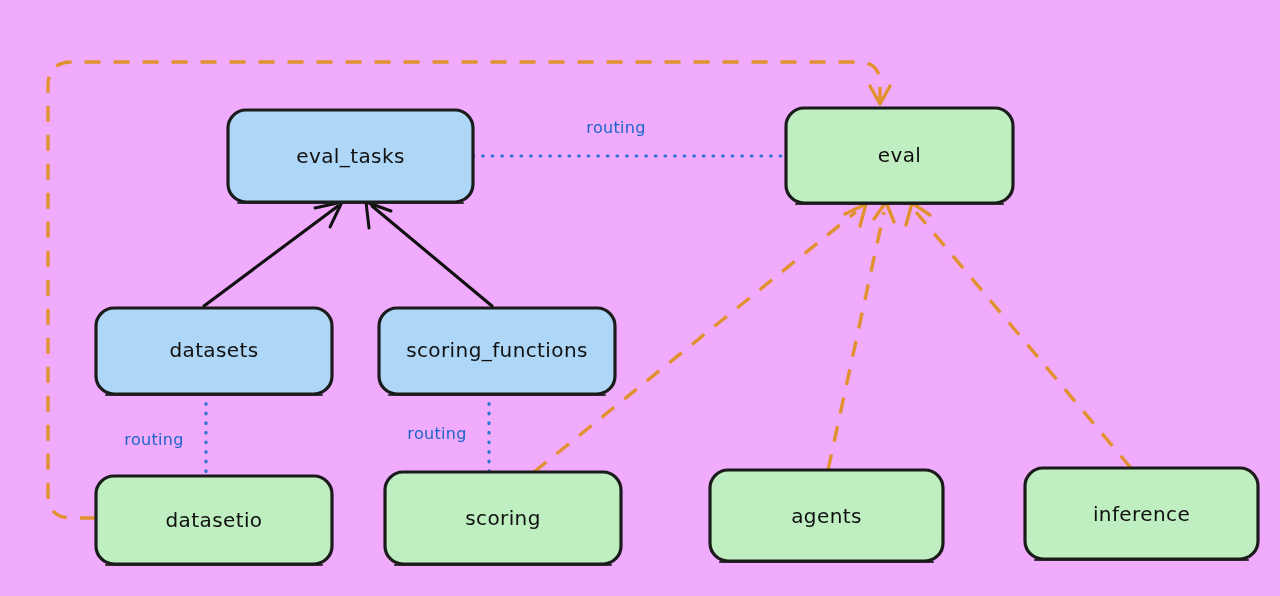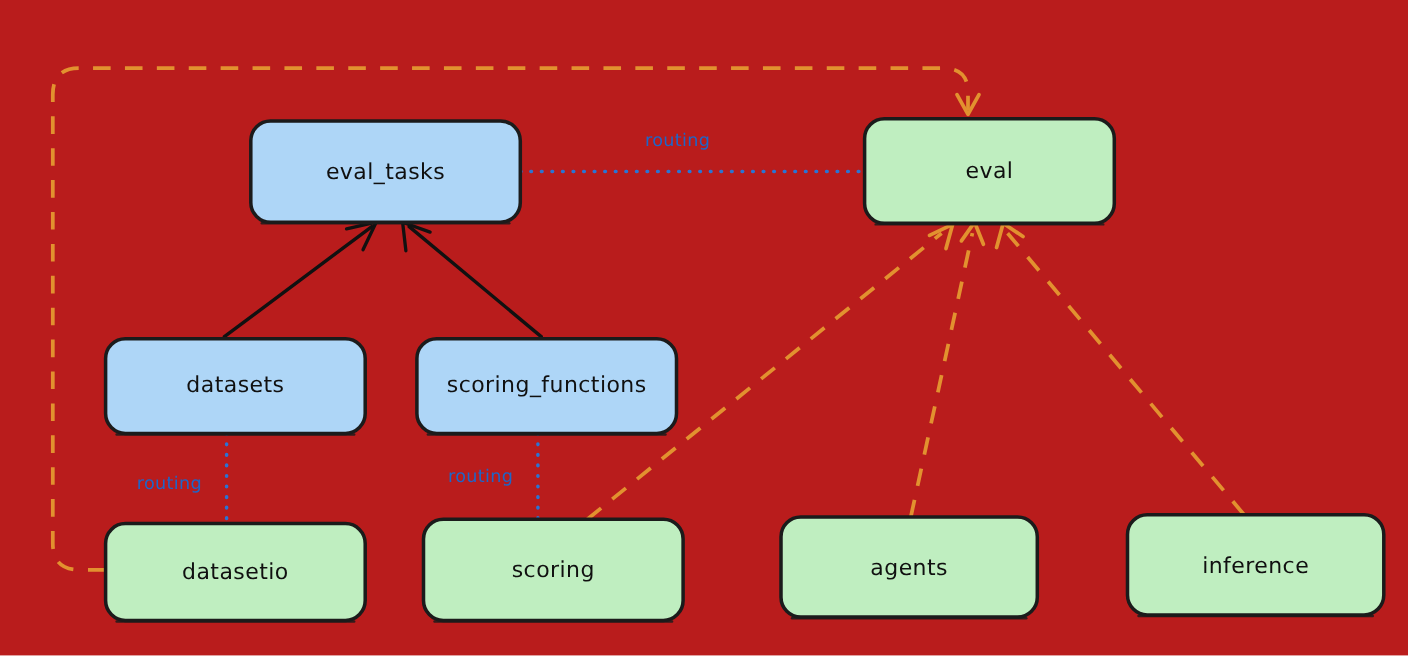--- a/index.html
+++ b/index.html
@@ -10,21 +10,21 @@
   body {
     width: 1280px;
     height: 596px;
     font-family: "DejaVu Sans", sans-serif;
     overflow: hidden;
   }
   #diagram-root {
     position: relative;
     width: 1280px;
     height: 596px;
-    background: #b91c1c;
+    background: #f0abfc;
   }
   svg.canvas {
     position: absolute;
     top: 0;
     left: 0;
     width: 1280px;
     height: 596px;
     display: block;
   }
   .node-rect {

